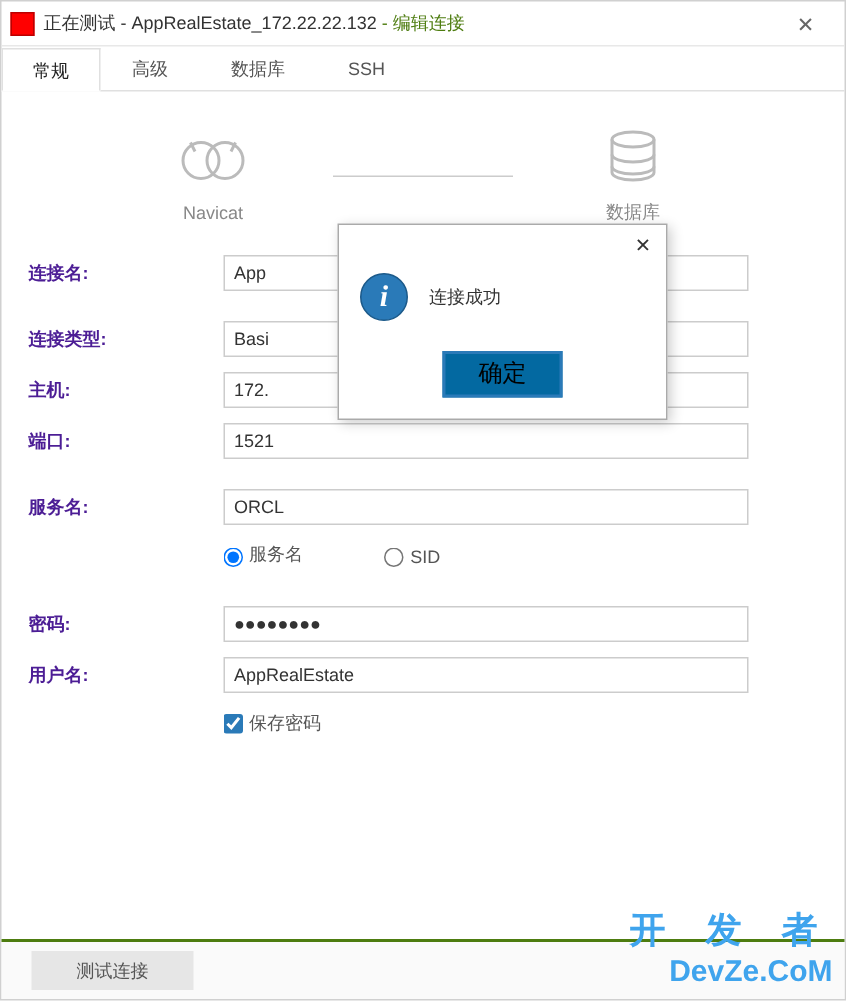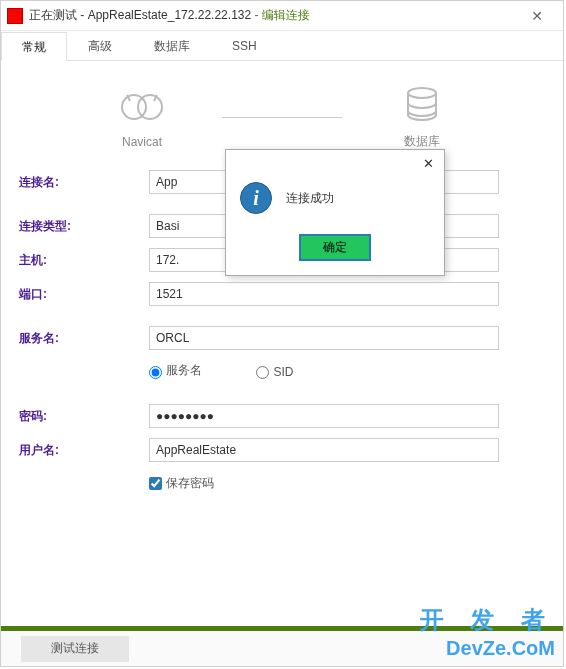--- a/index.html
+++ b/index.html
@@ -31,34 +31,34 @@
 .row .field { flex: 1; }
 .row input[type=text], .row input[type=password], .row select {
   width: 350px; height: 24px; border: 1px solid #ccc; font-size: 12px; padding: 0 6px; color: #333;
 }
 .row.gap { margin-bottom: 20px; }
 .radio-wrap { display: inline-flex; align-items: flex-end; font-size: 12px; color: #555; margin-right: 50px; }
 .radio-wrap input { margin-right: 4px; }
 .check-wrap { display: inline-flex; align-items: center; font-size: 12px; color: #555; }
 .check-wrap input { margin-right: 4px; accent-color: #2a7ab8; }
 
-.footer { position: absolute; bottom: 0; left: 0; right: 0; height: 40px; background: #fafafa; border-top: 5px solid #4d7c0f; display: flex; align-items: center; padding: 0 20px; }
+.footer { position: absolute; bottom: 0; left: 0; right: 0; height: 40px; background: #fafafa; border-top: 2px solid #4d7c0f; display: flex; align-items: center; padding: 0 20px; }
 .footer .btn { background: #e6e6e6; border: none; height: 26px; font-size: 12px; color: #555; padding: 0 30px; cursor: pointer; }
 
 .watermark { position: absolute; right: 8px; bottom: 30px; font-size: 24px; letter-spacing: 10px; color: #3fa4ed; font-weight: bold; pointer-events: none; }
 .watermark2 { position: absolute; right: 8px; bottom: 6px; font-size: 20px; color: #3fa4ed; font-weight: bold; pointer-events: none; }
 
 .modal { position: absolute; top: 148px; left: 224px; width: 220px; background: #fff; border: 1px solid #aaa; box-shadow: 2px 2px 8px rgba(0,0,0,.2); }
 .modal .m-title { height: 26px; display: flex; align-items: center; justify-content: flex-end; padding: 0 6px; }
 .modal .m-close { font-size: 13px; color: #333; cursor: pointer; padding: 0 4px; }
 .modal .m-body { display: flex; padding: 6px 14px 14px; align-items: center; }
 .modal .info-icon { width: 32px; height: 32px; border-radius: 50%; background: #2a7ab8; color: #fff; display: flex; align-items: center; justify-content: center; font-family: Georgia, serif; font-style: italic; font-weight: bold; font-size: 20px; margin-right: 14px; border: 1px solid #1c5a8a; }
 .modal .m-text { font-size: 12px; color: #333; }
 .modal .m-foot { text-align: center; padding: 6px 0 14px; }
-.modal .m-btn { border: 2px solid #2a7ab8; background: #22c55e; font-size: 12px; padding: 3px 22px; cursor: pointer; }
+.modal .m-btn { border: 2px solid #2a7ab8; background: #0369a1; font-size: 16px; padding: 3px 22px; cursor: pointer; }
 </style>
 </head>
 <body>
 
 <div class="window">
 
   <div class="titlebar">
     <div class="app-icon"></div>
     <div class="title">
       <span>正在测试</span>

